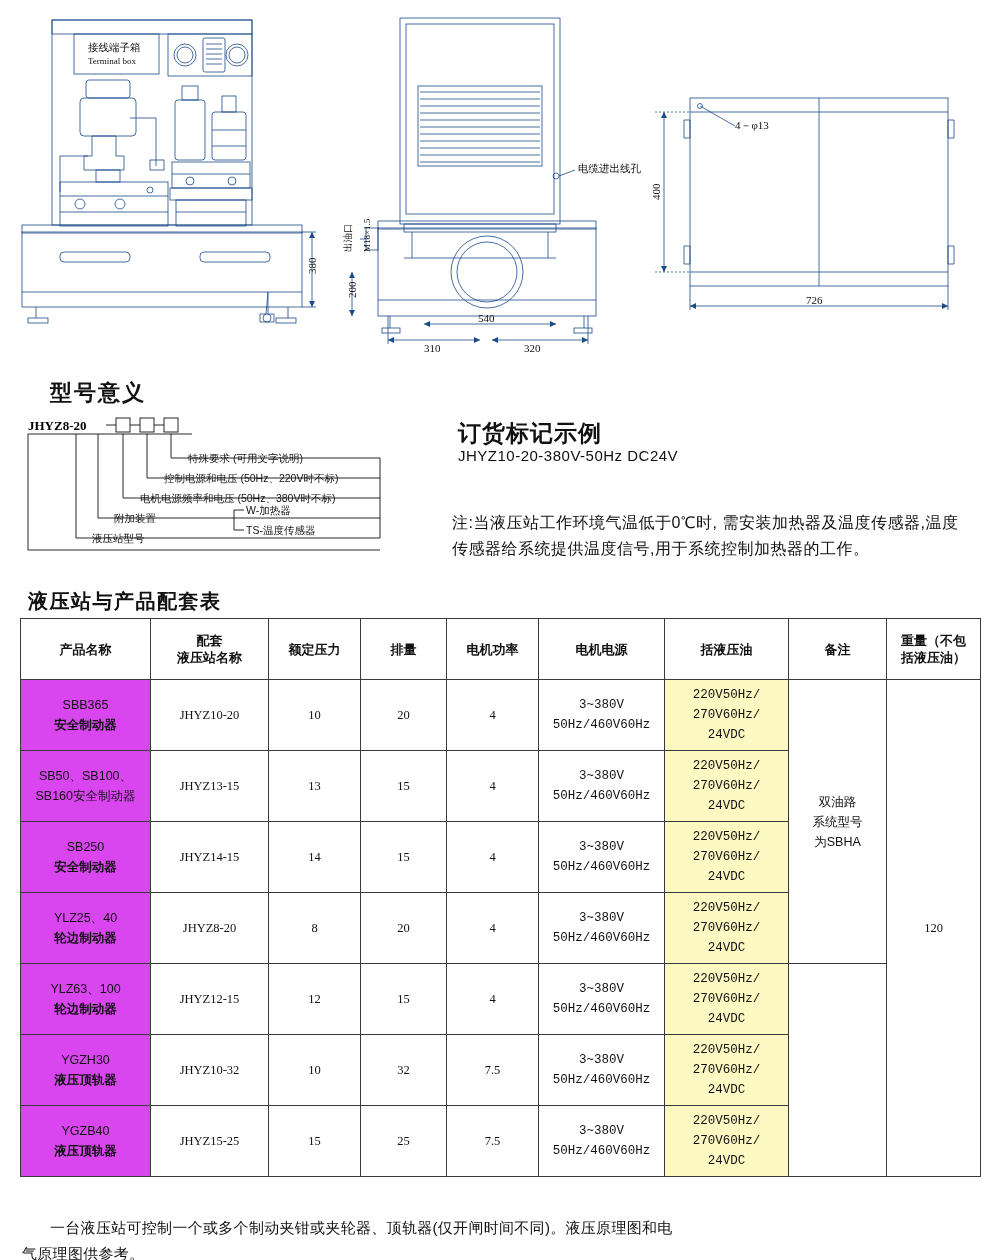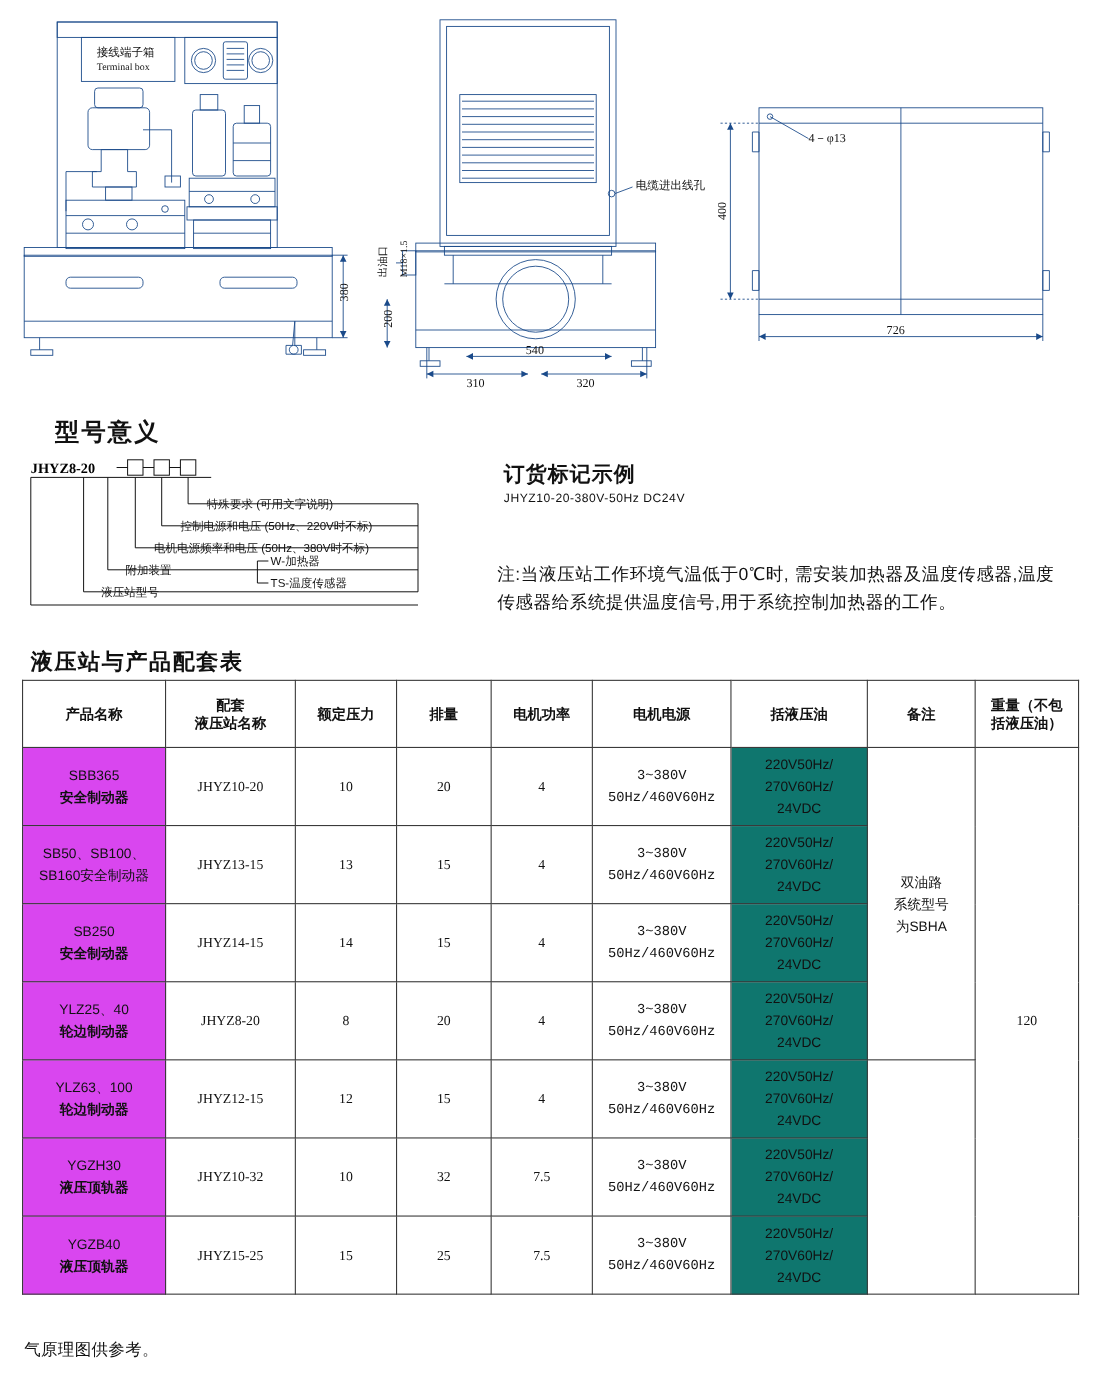--- a/index.html
+++ b/index.html
@@ -45,29 +45,29 @@
     position: absolute;
     left: 50px; top: 378px;
     font-size: 22px;
     font-weight: bold;
     letter-spacing: 2px;
     color: #111;
   }
   .h-order {
     position: absolute;
     left: 458px; top: 418px;
-    font-size: 19px;
+    font-size: 23px;
     font-weight: bold;
     letter-spacing: 1px;
     color: #111;
   }
   .order-code {
     position: absolute;
     left: 458px; top: 447px;
-    font-size: 11px;
+    font-size: 15px;
     color: #111;
     letter-spacing: 0.5px;
   }
   .order-note {
     position: absolute;
     left: 452px; top: 510px;
     width: 520px;
     font-size: 16px;
     line-height: 26px;
     color: #111;
@@ -138,22 +138,22 @@
     font-family: "Liberation Serif", serif;
     font-size: 13.5px;
   }
   td.num { font-family: "Liberation Serif", serif; font-size: 13.5px; }
   td.pwr {
     font-family: Liberation Mono, monospace;
     font-size: 13px;
     line-height: 22px;
   }
   td.ctrl {
-    background: #0f766e;
-    font-family: Liberation Sans, sans-serif;
+    background: #fef9c3;
+    font-family: Liberation Mono, monospace;
     font-size: 13px;
     line-height: 21px;
   }
   td.remark {
     font-size: 13px;
     line-height: 24px;
   }
   td.weight {
     font-family: "Liberation Serif", serif;
     font-size: 14px;
@@ -575,16 +575,17 @@
         <td class="ctrl">
           <div>220V50Hz/</div>
           <div>270V60Hz/</div>
           <div>24VDC</div>
         </td>
       </tr>
     </tbody>
   </table>
 
   <div class="footer">
+    <div style="text-indent:28px;">一台液压站可控制一个或多个制动夹钳或夹轮器、顶轨器(仅开闸时间不同)。液压原理图和电</div>
     <div>气原理图供参考。</div>
   </div>
 
 </div>
 
 </body></html>

